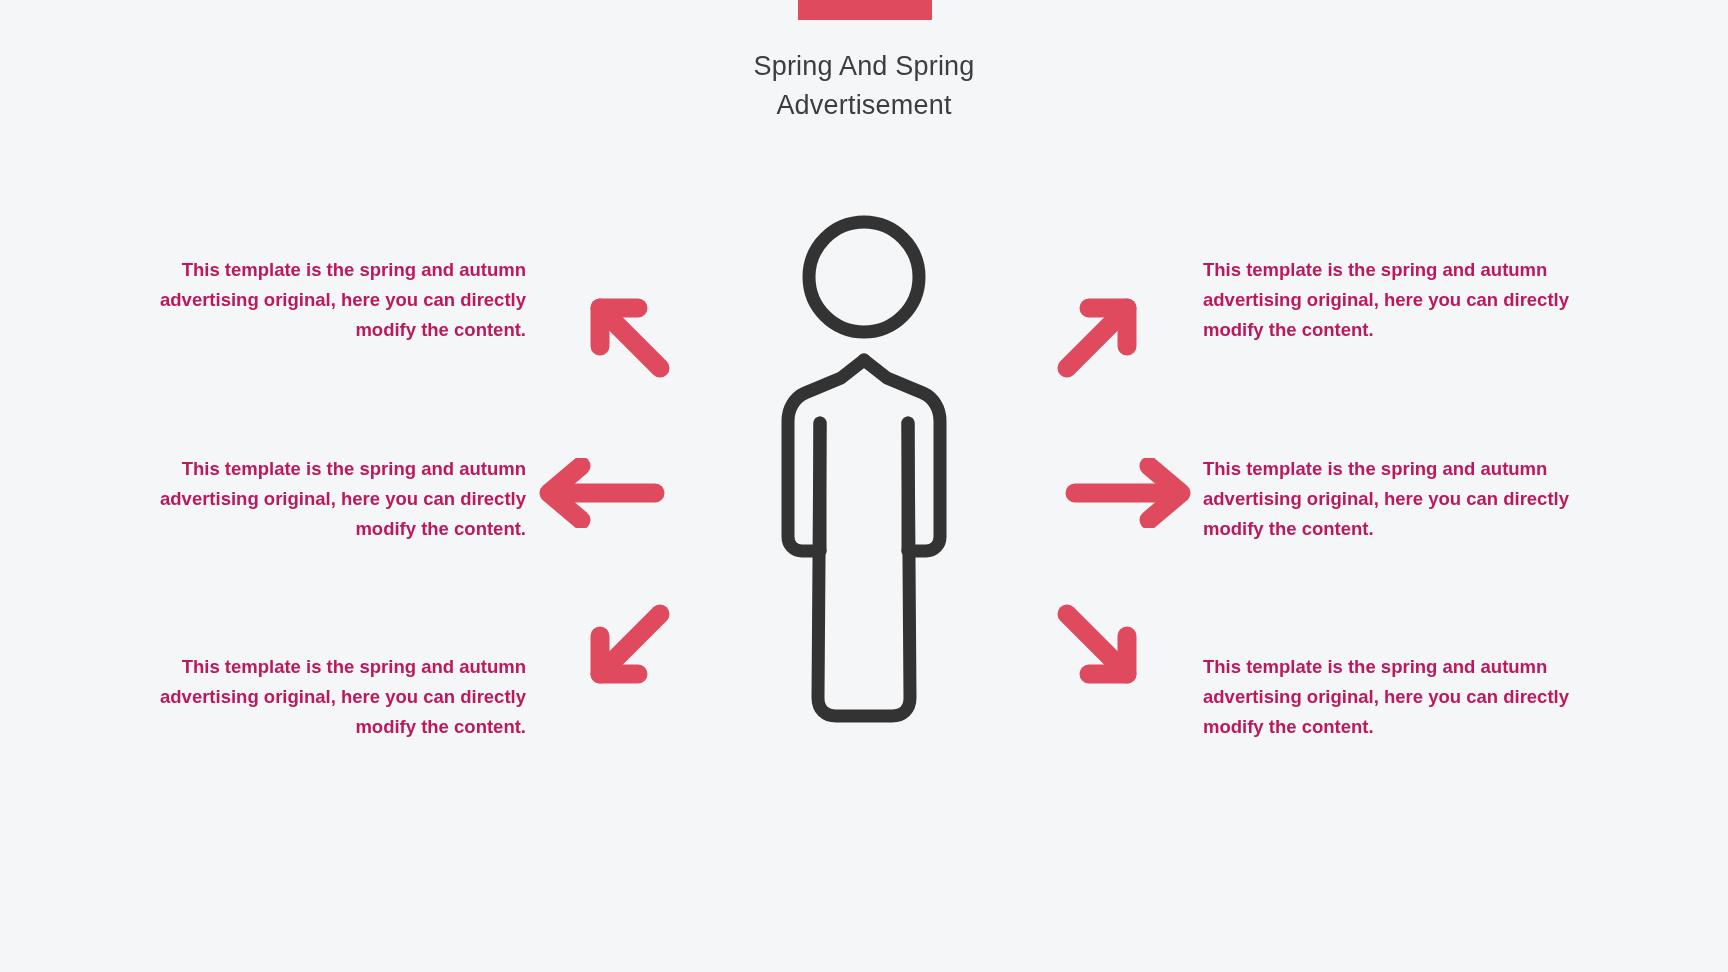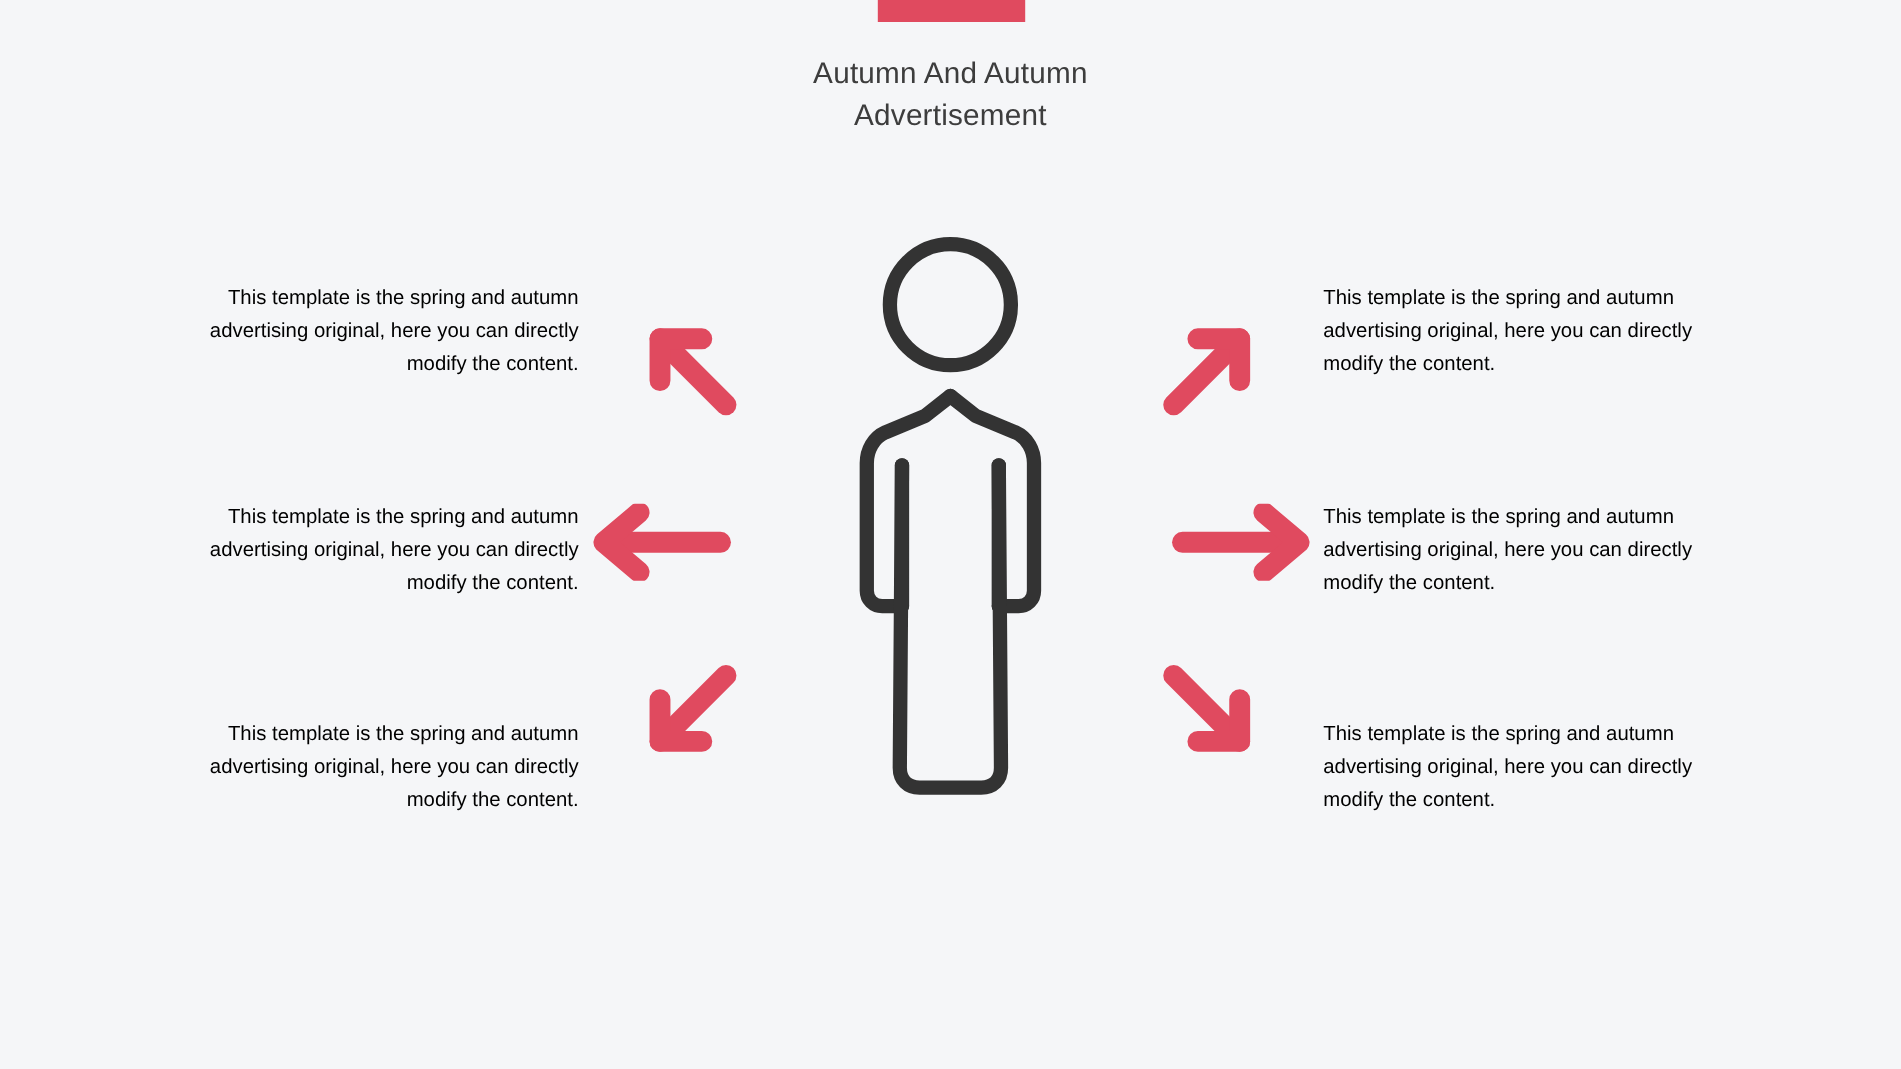--- a/index.html
+++ b/index.html
@@ -49,35 +49,36 @@
   
   .arrow {
     position: absolute;
   }
 
   
   .desc {
     position: absolute;
     font-size: 18.5px;
     line-height: 30px;
-    color: #000000;
+    color: #be185d;
     width: 378px;
+    font-weight: bold;
   }
   .desc.left  { left: 148px; text-align: right; }
   .desc.right { left: 1203px; text-align: left; }
   .row1 { top: 255px; }
   .row2 { top: 454px; }
   .row3 { top: 652px; }
 </style>
 </head>
 <body>
 
 <div id="title-bar-accent"></div>
 
-<div id="page-title">Autumn And Autumn
+<div id="page-title">Spring And Spring
 Advertisement</div>
 
 <div id="person-figure">
   <svg width="238" height="580" viewBox="0 0 238 580" xmlns="http://www.w3.org/2000/svg">
     <g fill="none" stroke="#333333" stroke-width="13" stroke-linecap="round" stroke-linejoin="round">
 
       <circle cx="119" cy="62" r="55"></circle>
 
       <path d="M119 145
                L96 163

